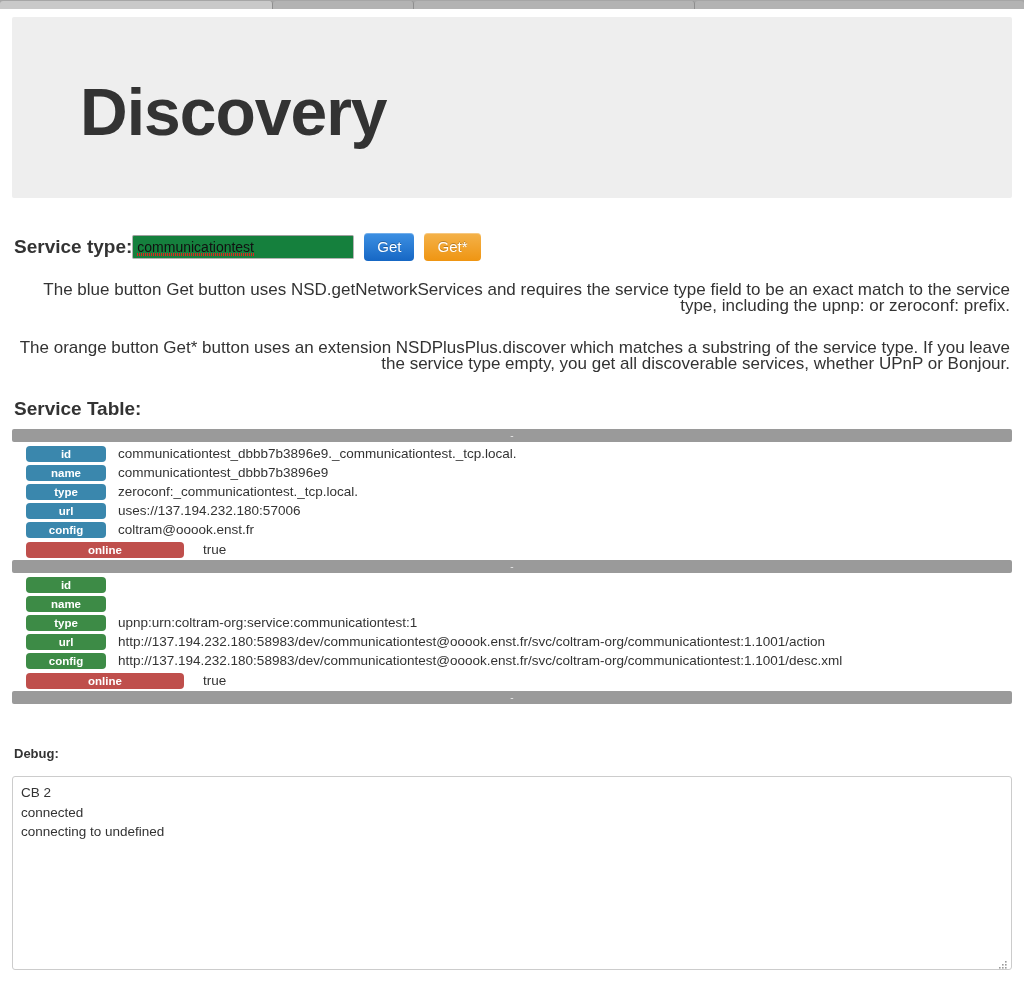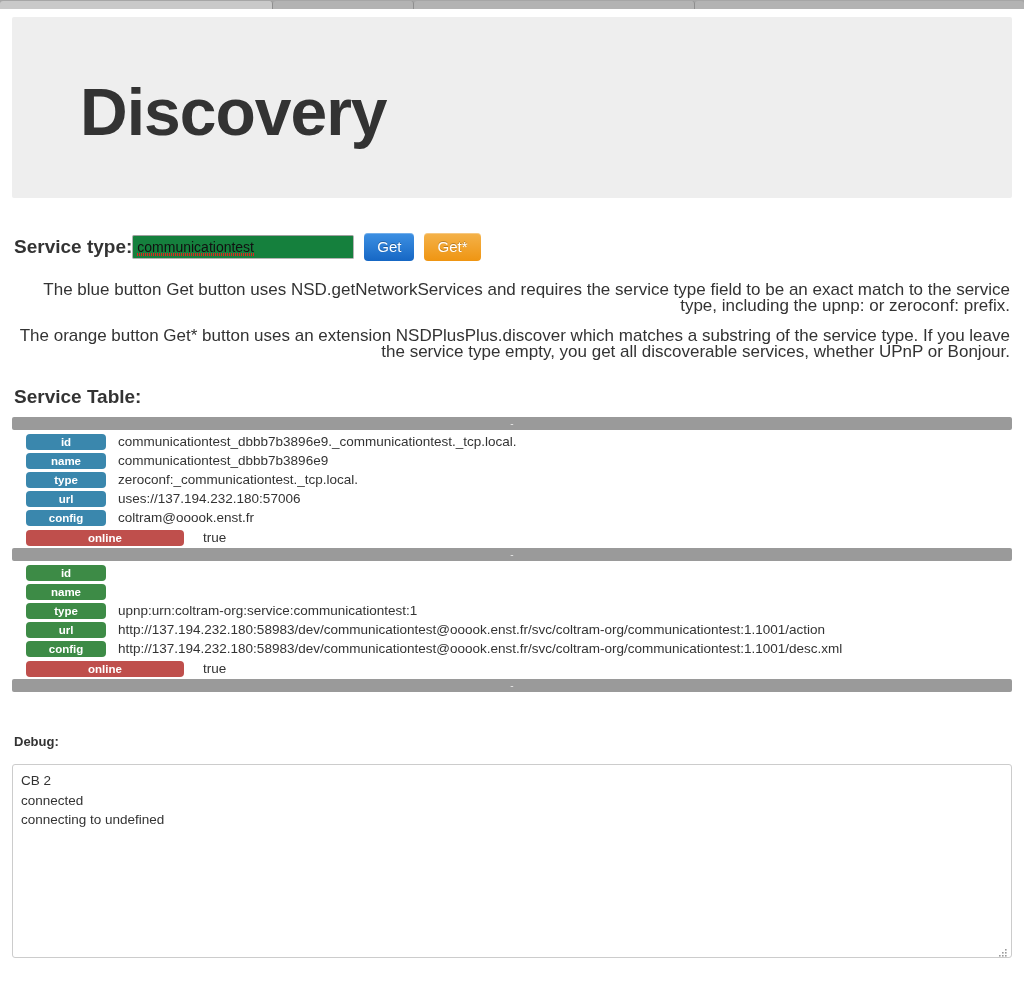--- a/index.html
+++ b/index.html
@@ -139,21 +139,21 @@
   }
 
   
   p.desc {
     margin: 20px 14px 0 14px;
     font-size: 17px;
     line-height: 16px;
     color: #333333;
     text-align: right;
   }
-  p.desc.second { margin-top: 14px; }
+  p.desc.second { margin-top: 26px; }
 
   
   h3.section-title {
     margin: 26px 0 9px 14px;
     font-size: 19px;
     font-weight: bold;
     color: #333333;
   }
 
   .svc-table {

